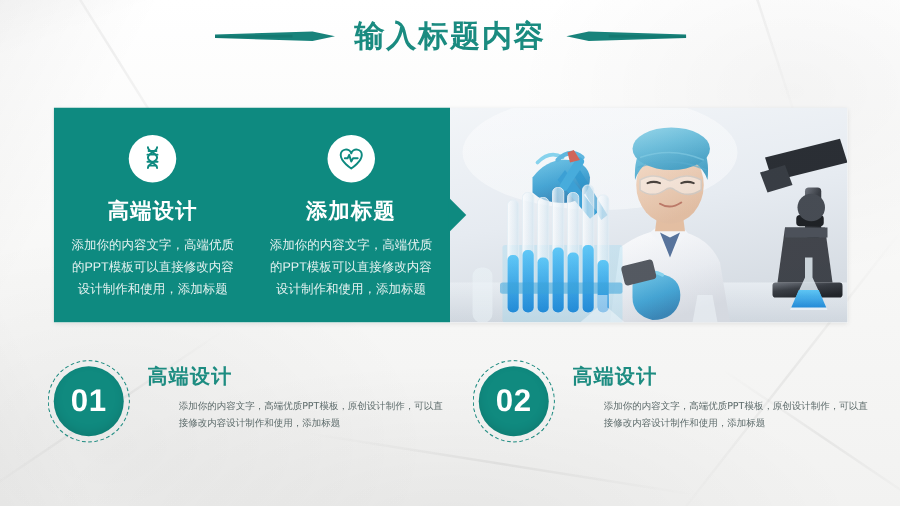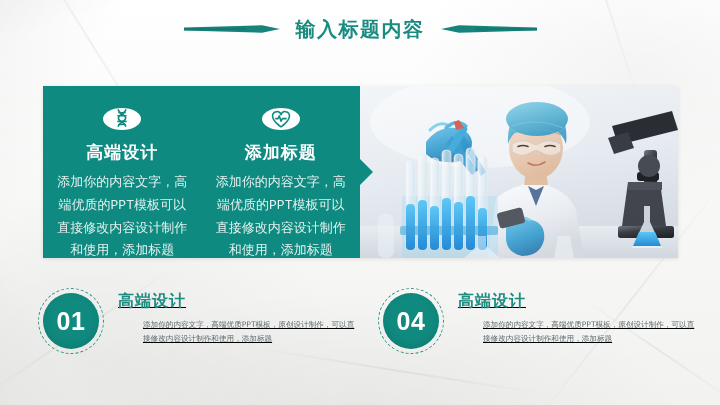--- a/index.html
+++ b/index.html
@@ -29,21 +29,21 @@
     pointer-events:none;
   }
 
   
   #header {
     position:absolute; left:0; top:8px; width:720px; height:42px;
     display:flex; align-items:center; justify-content:center; gap:16px;
   }
   .arrow-left, .arrow-right { width:96px; height:12px; }
   #title-text {
-    font-size:20px; font-weight:bold; color:#1a8b80;
+    font-size:24px; font-weight:bold; color:#1a8b80;
     letter-spacing:1.5px; white-space:nowrap;
     font-family:"DejaVu Sans","Liberation Sans", sans-serif;
   }
 
   
   #hero {
     position:absolute; left:43px; top:86px; width:635px; height:172px;
     display:flex; overflow:hidden;
     box-shadow:0 1px 4px rgba(0,0,0,0.10);
   }
@@ -70,35 +70,35 @@
     background:#ffffff;
     display:flex; align-items:center; justify-content:center;
     margin-bottom:11px;
   }
   .feat-title {
     font-size:17px; font-weight:bold; color:#ffffff;
     letter-spacing:1px; margin-bottom:8px;
     font-family:"DejaVu Sans","Liberation Sans", sans-serif;
   }
   .feat-body {
-    font-size:13px; line-height:1.75; color:#e3f1ef;
+    font-size:10px; line-height:1.75; color:#e3f1ef;
     text-align:center; max-width:142px;
-    font-family:Liberation Mono, monospace;
+    font-family:Liberation Sans, sans-serif;
   }
 
   
   #photo {
     position:relative; width:318px; height:172px; overflow:hidden;
     background:linear-gradient(170deg,#eef2f5 0%, #e2e8ee 48%, #d7dde4 100%);
   }
 
   
   .bottom-item {
     position:absolute; top:288px; width:320px; height:80px;
-    display:flex; align-items:flex-start;text-decoration:underline;
+    display:flex; align-items:flex-start;
   }
   #item-1 { left:38px; }
   #item-2 { left:378px; }
 
   .num-wrap { position:relative; width:66px; height:66px; flex:0 0 66px; }
   .dash-ring {
     position:absolute; inset:0;
     border-radius:50%;
     border:1px dashed #2a9187;
   }
@@ -326,21 +326,21 @@
     </div>
     <div class="txt-wrap">
       <div class="b-title">高端设计</div>
       <div class="b-body">添加你的内容文字，高端优质PPT模板，原创设计制作，可以直接修改内容设计制作和使用，添加标题</div>
     </div>
   </div>
 
   <div class="bottom-item" id="item-2">
     <div class="num-wrap">
       <div class="dash-ring"></div>
-      <div class="num-circle">04</div>
+      <div class="num-circle">02</div>
     </div>
     <div class="txt-wrap">
       <div class="b-title">高端设计</div>
       <div class="b-body">添加你的内容文字，高端优质PPT模板，原创设计制作，可以直接修改内容设计制作和使用，添加标题</div>
     </div>
   </div>
 
 </div>
 
 </body></html>

